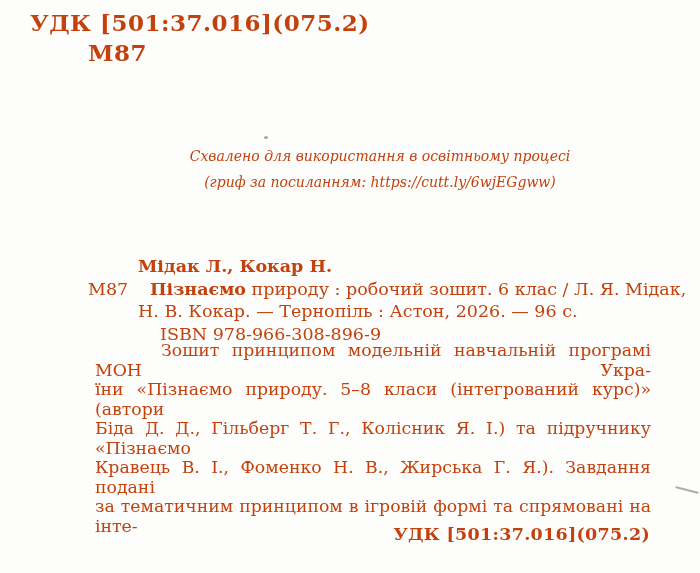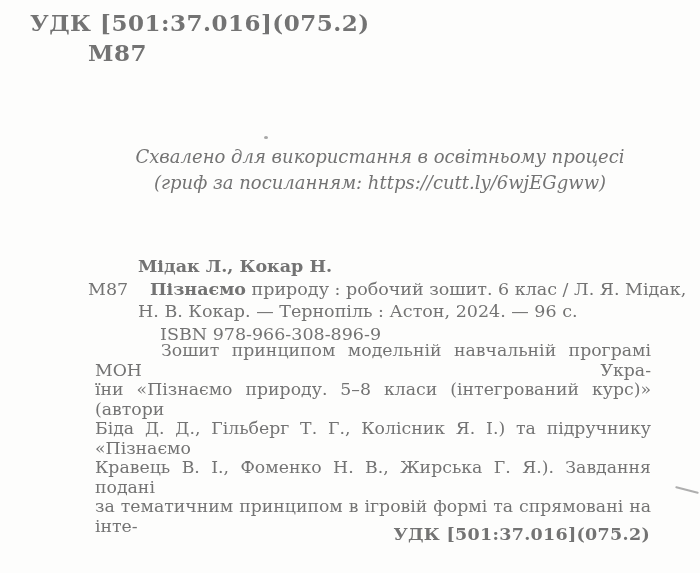--- a/index.html
+++ b/index.html
@@ -1,21 +1,21 @@
 <!DOCTYPE html>
 <html lang="uk"><head>
 <meta charset="utf-8">
 <style>
   html, body { margin: 0; padding: 0; background: #e8e8e8; }
   .page {
     position: relative;
     width: 700px;
     height: 573px;
     background: #fdfdfc;
-    color: #737373;
+    color: #c2410c;
     font-family: "DejaVu Serif", "Liberation Serif", serif;
     overflow: hidden;
   }
   
   .udk-top {
     position: absolute;
     left: 30px;
     top: 9px;
     font-size: 23px;
     font-weight: 600;
@@ -31,21 +31,21 @@
     letter-spacing: 0.5px;
   }
   
   .approval {
     position: absolute;
     left: 100px;
     top: 144px;
     width: 560px;
     text-align: center;
     font-style: italic;
-    font-size: 18px;
+    font-size: 14px;
     line-height: 25.5px;
     font-weight: 500;
     white-space: nowrap;
   }
   
   .biblio {
     position: absolute;
     left: 88px;
     top: 255px;
     width: 566px;
@@ -120,21 +120,21 @@
   <div class="approval">
     <div>Схвалено для використання в освітньому процесі</div>
     <div>(гриф за посиланням: https://cutt.ly/6wjEGgww)</div>
   </div>
 
   <div class="biblio">
     <div class="bib-line bib-authors">Мідак Л., Кокар Н.</div>
     <div class="bib-line bib-title-line">
       <span class="bib-code">М87</span><span class="bold">Пізнаємо</span><span> природу : робочий зошит. 6 клас / Л. Я. Мідак,</span>
     </div>
-    <div class="bib-line bib-imprint">Н. В. Кокар. — Тернопіль : Астон, 2024. — 96 с.</div>
+    <div class="bib-line bib-imprint">Н. В. Кокар. — Тернопіль : Астон, 2026. — 96 с.</div>
     <div class="bib-line bib-isbn">ISBN 978-966-308-896-9</div>
   </div>
 
   <div class="annotation">
     <div class="an-line first">Зошит принципом модельній навчальній програмі МОН Укра-</div>
     <div class="an-line">їни «Пізнаємо природу. 5–8 класи (інтегрований курс)» (автори</div>
     <div class="an-line">Біда Д. Д., Гільберг Т. Г., Колісник Я. І.) та підручнику «Пізнаємо</div>
     <div class="an-line">Кравець В. І., Фоменко Н. В., Жирська Г. Я.). Завдання подані</div>
     <div class="an-line">за тематичним принципом в ігровій формі та спрямовані на інте-</div>
 

